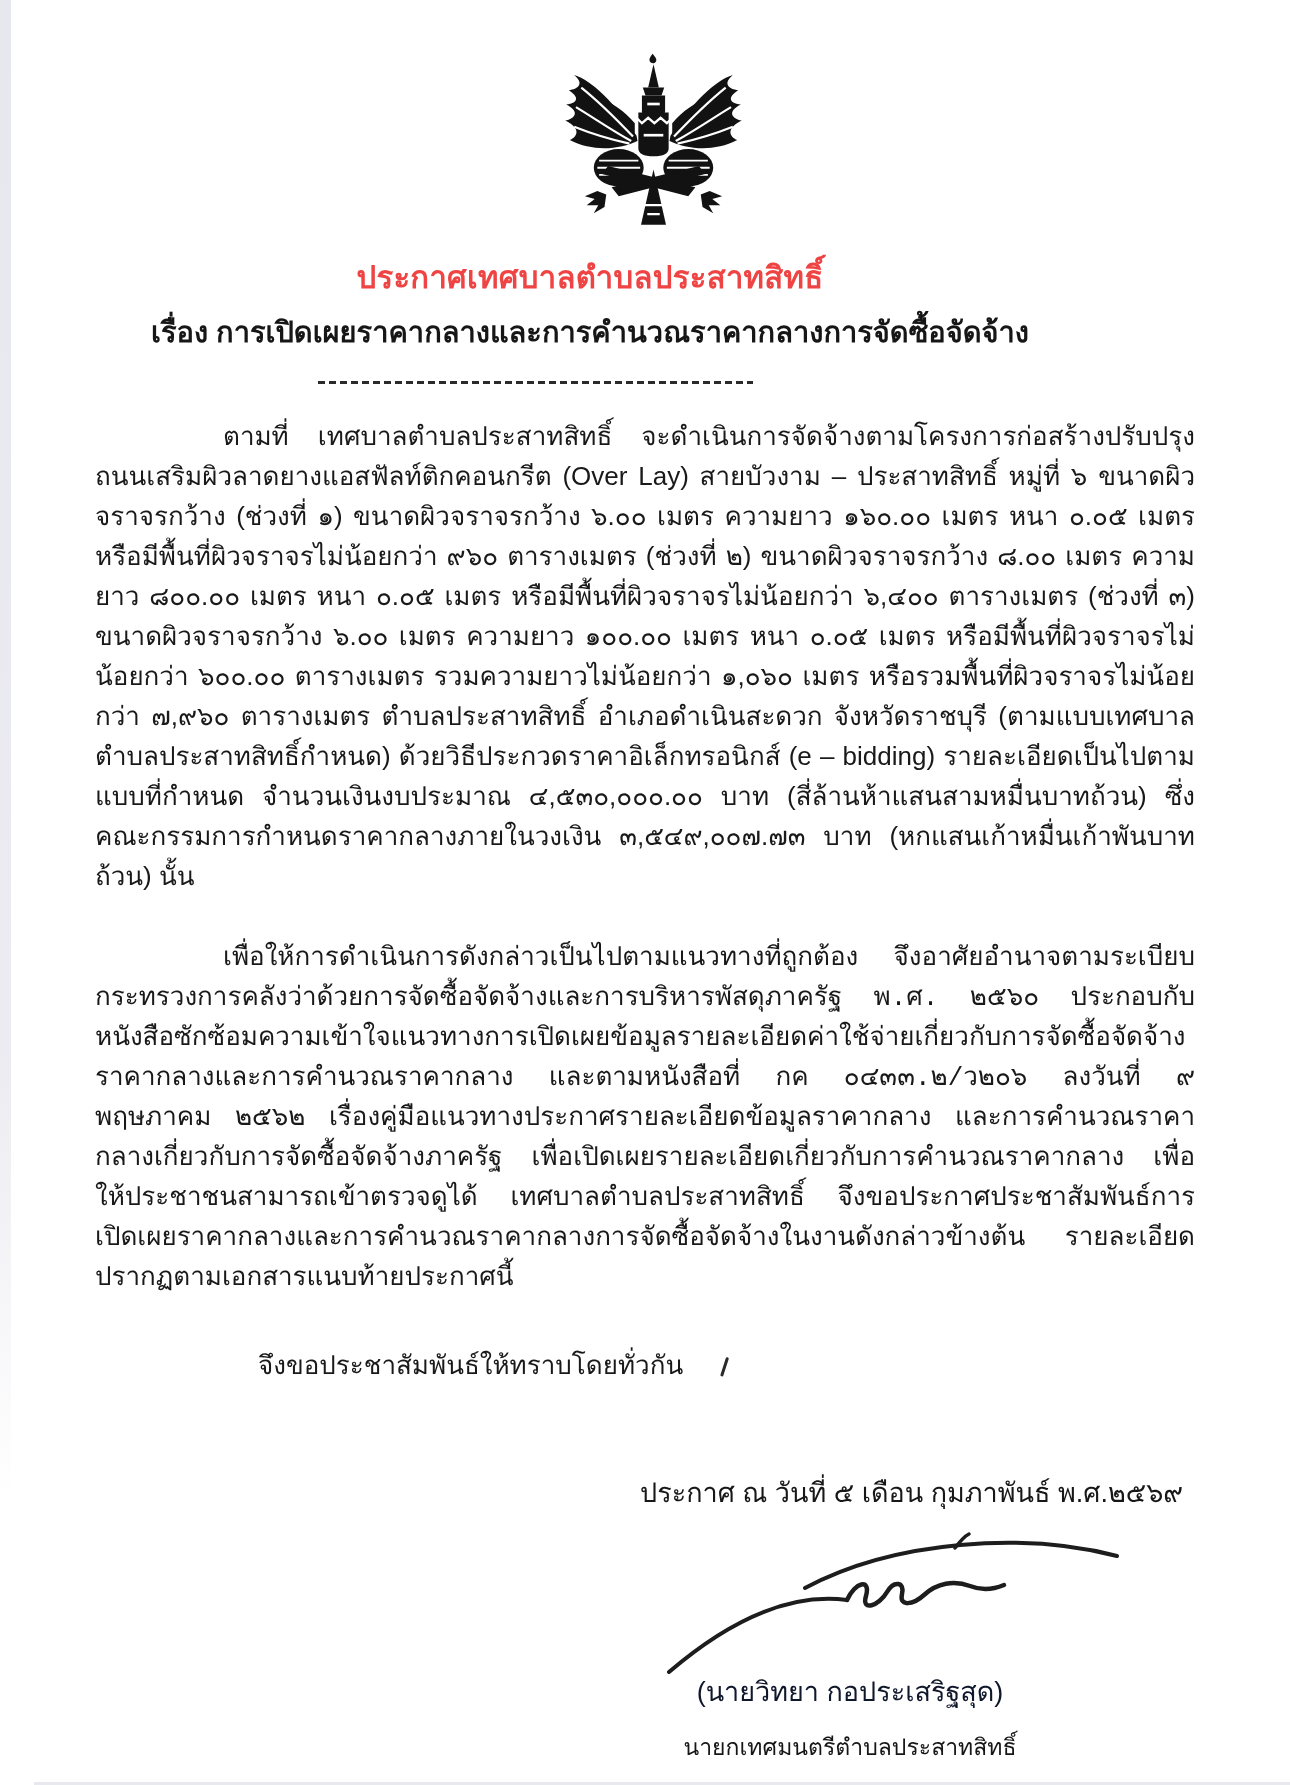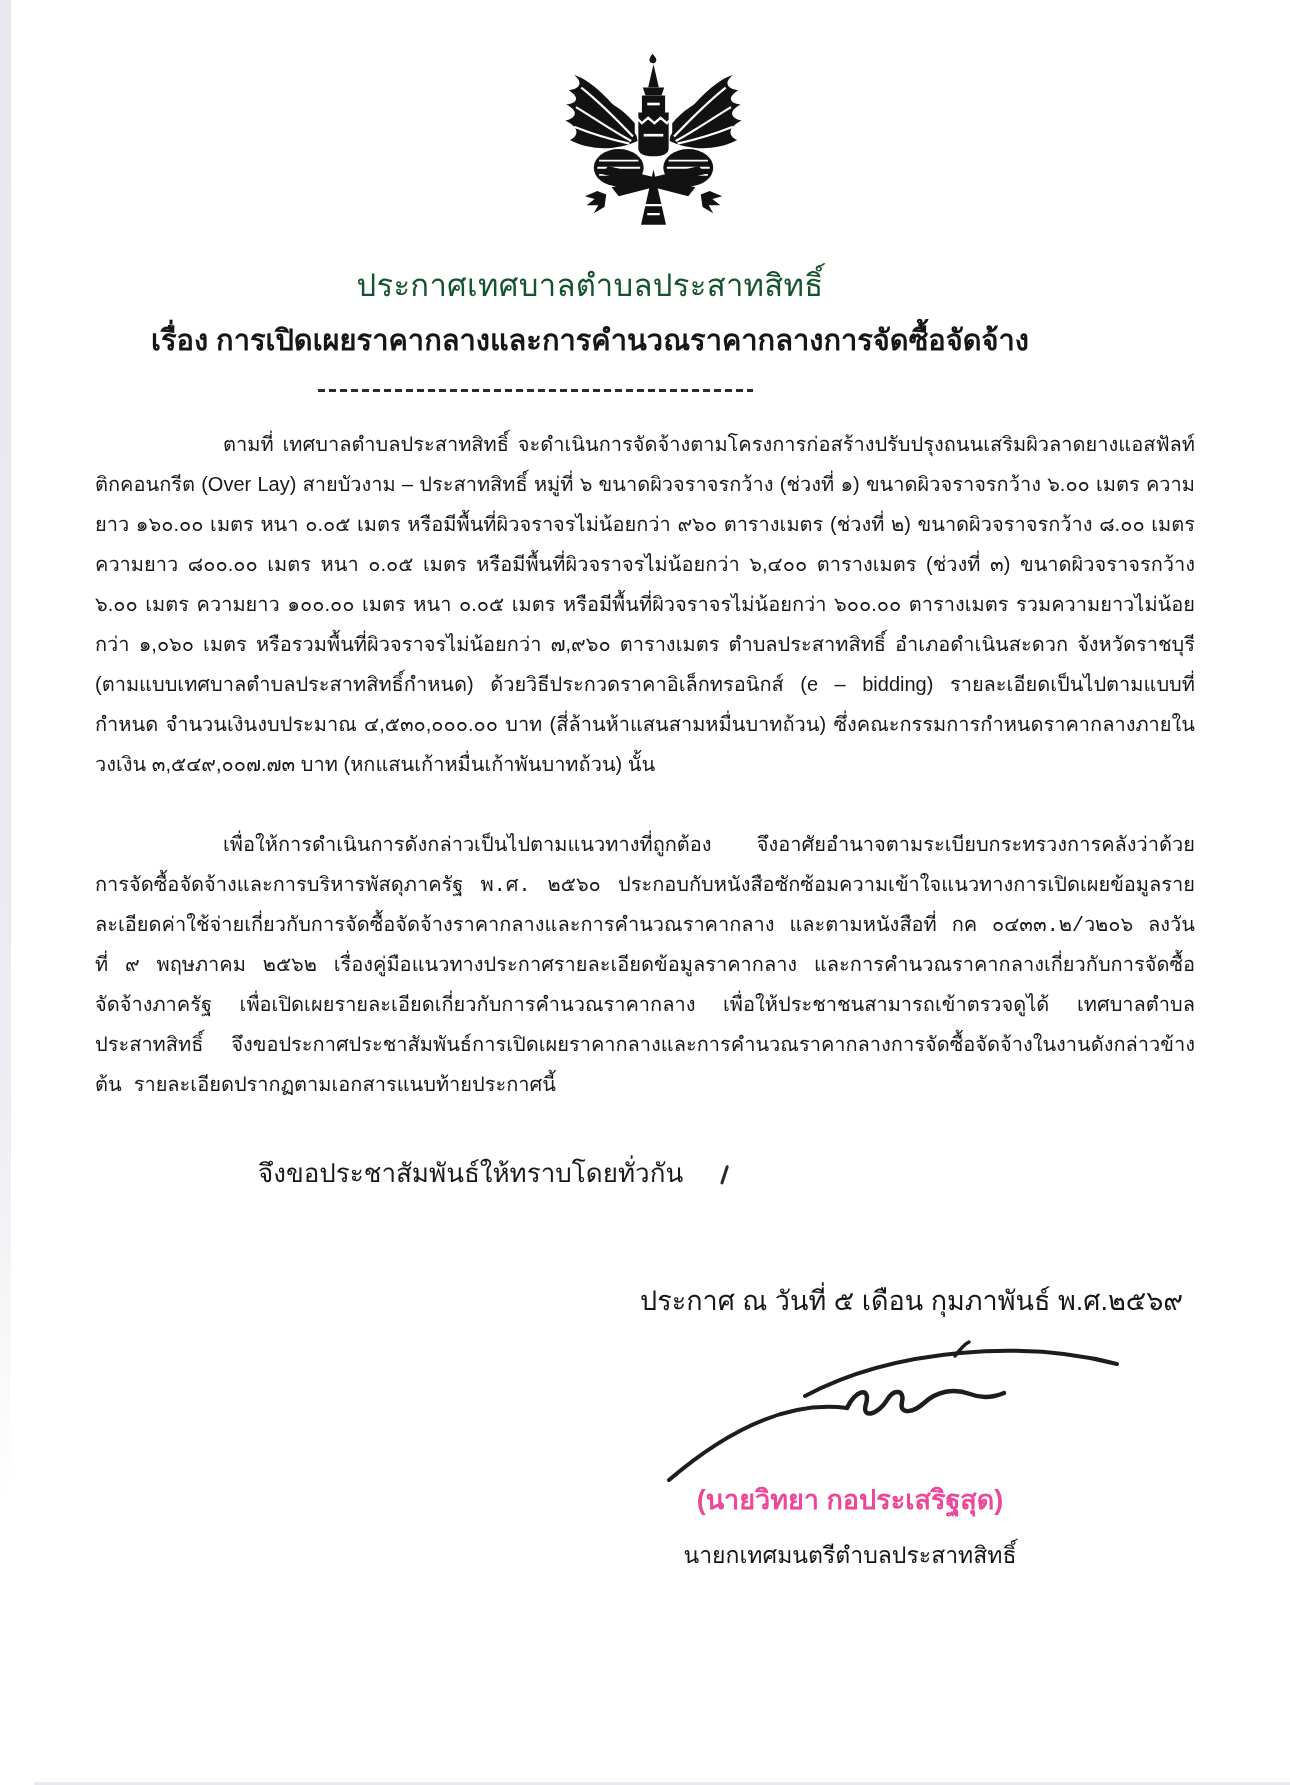--- a/index.html
+++ b/index.html
@@ -31,37 +31,37 @@
     text-align:center;
   }
   .emblem-wrap svg{
     position:relative;left:8px;
   }
   .head-block{
     position:relative;left:-55px;
     text-align:center;
   }
   .doc-title{
-    margin-top:24px;
-    font-size:31px;font-weight:normal;color:#14532d;
+    margin-top:16px;
+    font-size:31px;font-weight:bold;color:#ef4444;
     letter-spacing:.3px;
   }
   .doc-subject{
     margin-top:7px;
     font-size:29px;font-weight:bold;color:#161616;
   }
   .divider{
     margin-top:26px;
     margin-left:278px;
     width:435px;height:3px;
     background:repeating-linear-gradient(90deg,#2b2b2b 0 7px,transparent 7px 11px);
   }
   .para{
     margin-top:32px;
-    font-size:20px;
+    font-size:26px;
     line-height:40px;
     text-align:justify;
     text-indent:128px;
     color:#191919;
     font-weight:500;
   }
   .para.second{margin-top:42px;font-family:Liberation Mono, monospace;}
   .closing-row{
     margin-top:46px;
     font-size:26px;
@@ -89,21 +89,21 @@
   .sig-wrap{
     margin-top:12px;
     margin-left:560px;
     width:470px;height:148px;
   }
   .signer-name{
     margin-top:-4px;
     margin-left:520px;
     width:470px;
     text-align:center;
-    font-size:27px;color:#ec4899;font-weight:700;
+    font-size:27px;color:#0f172a;font-weight:400;
     white-space:nowrap;
   }
   .signer-title{
     margin-top:16px;
     margin-left:520px;
     width:470px;
     text-align:center;
     font-size:23px;color:#161616;font-weight:500;
     white-space:nowrap;
   }

